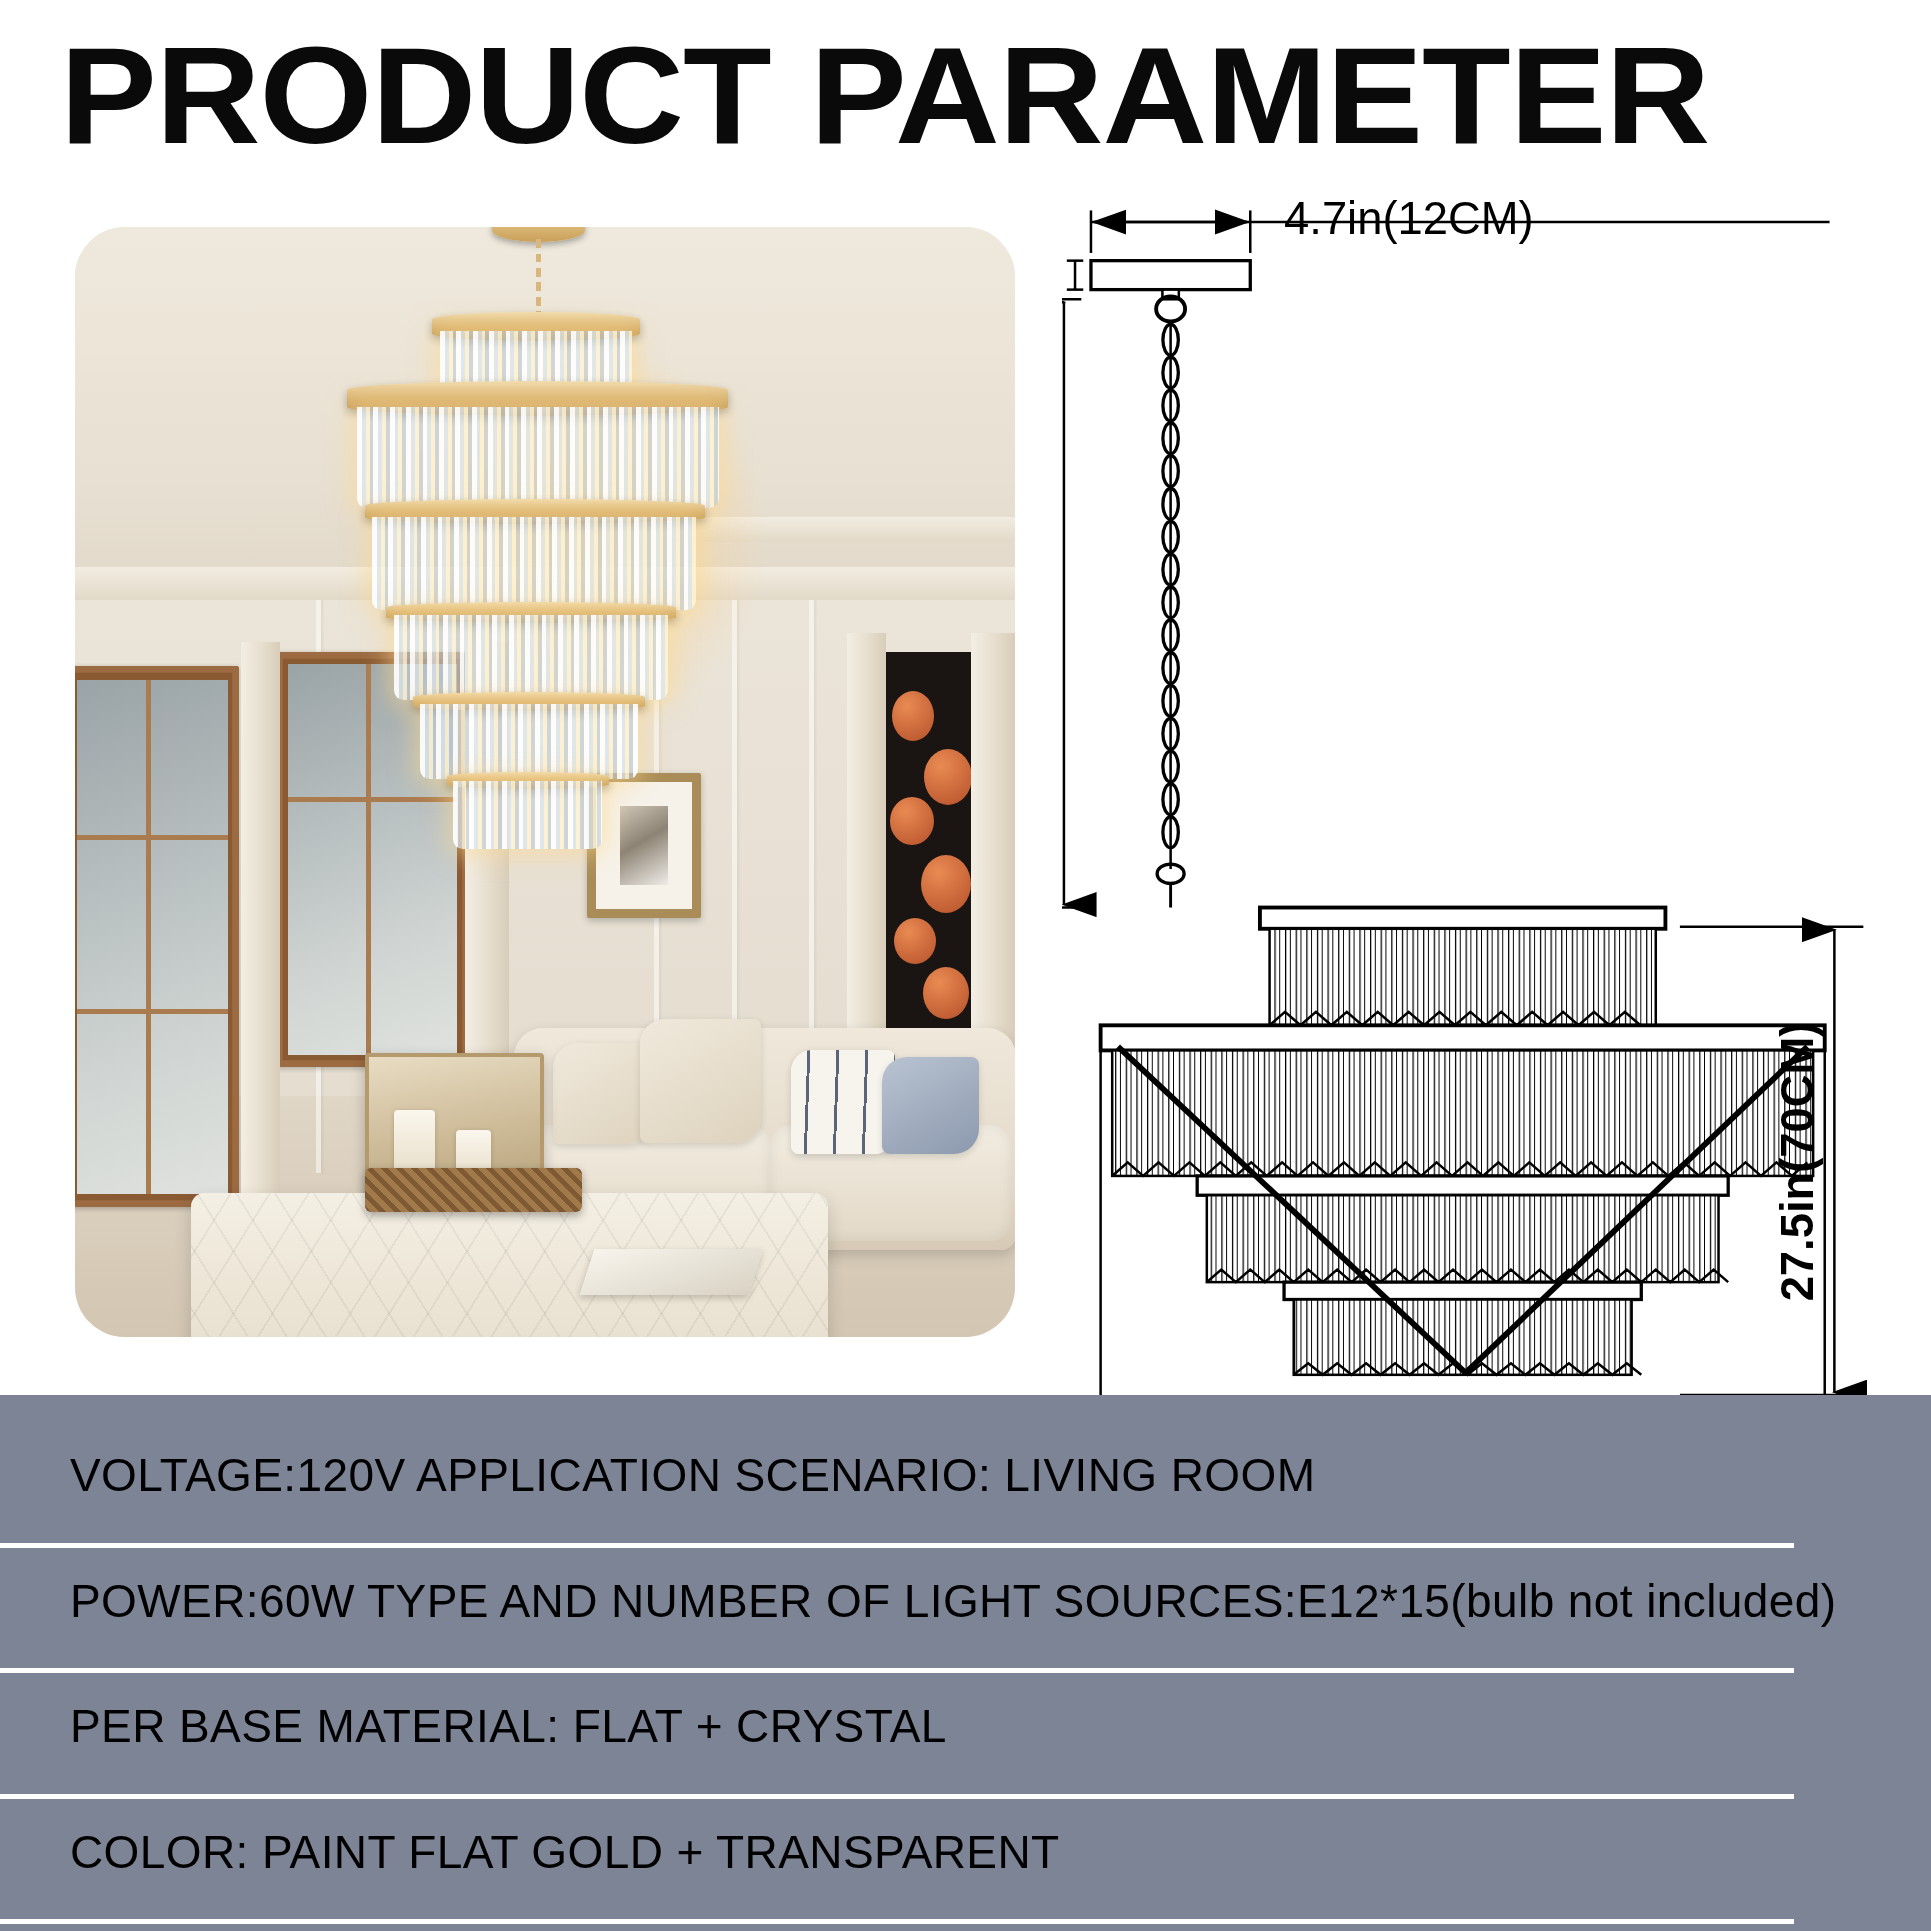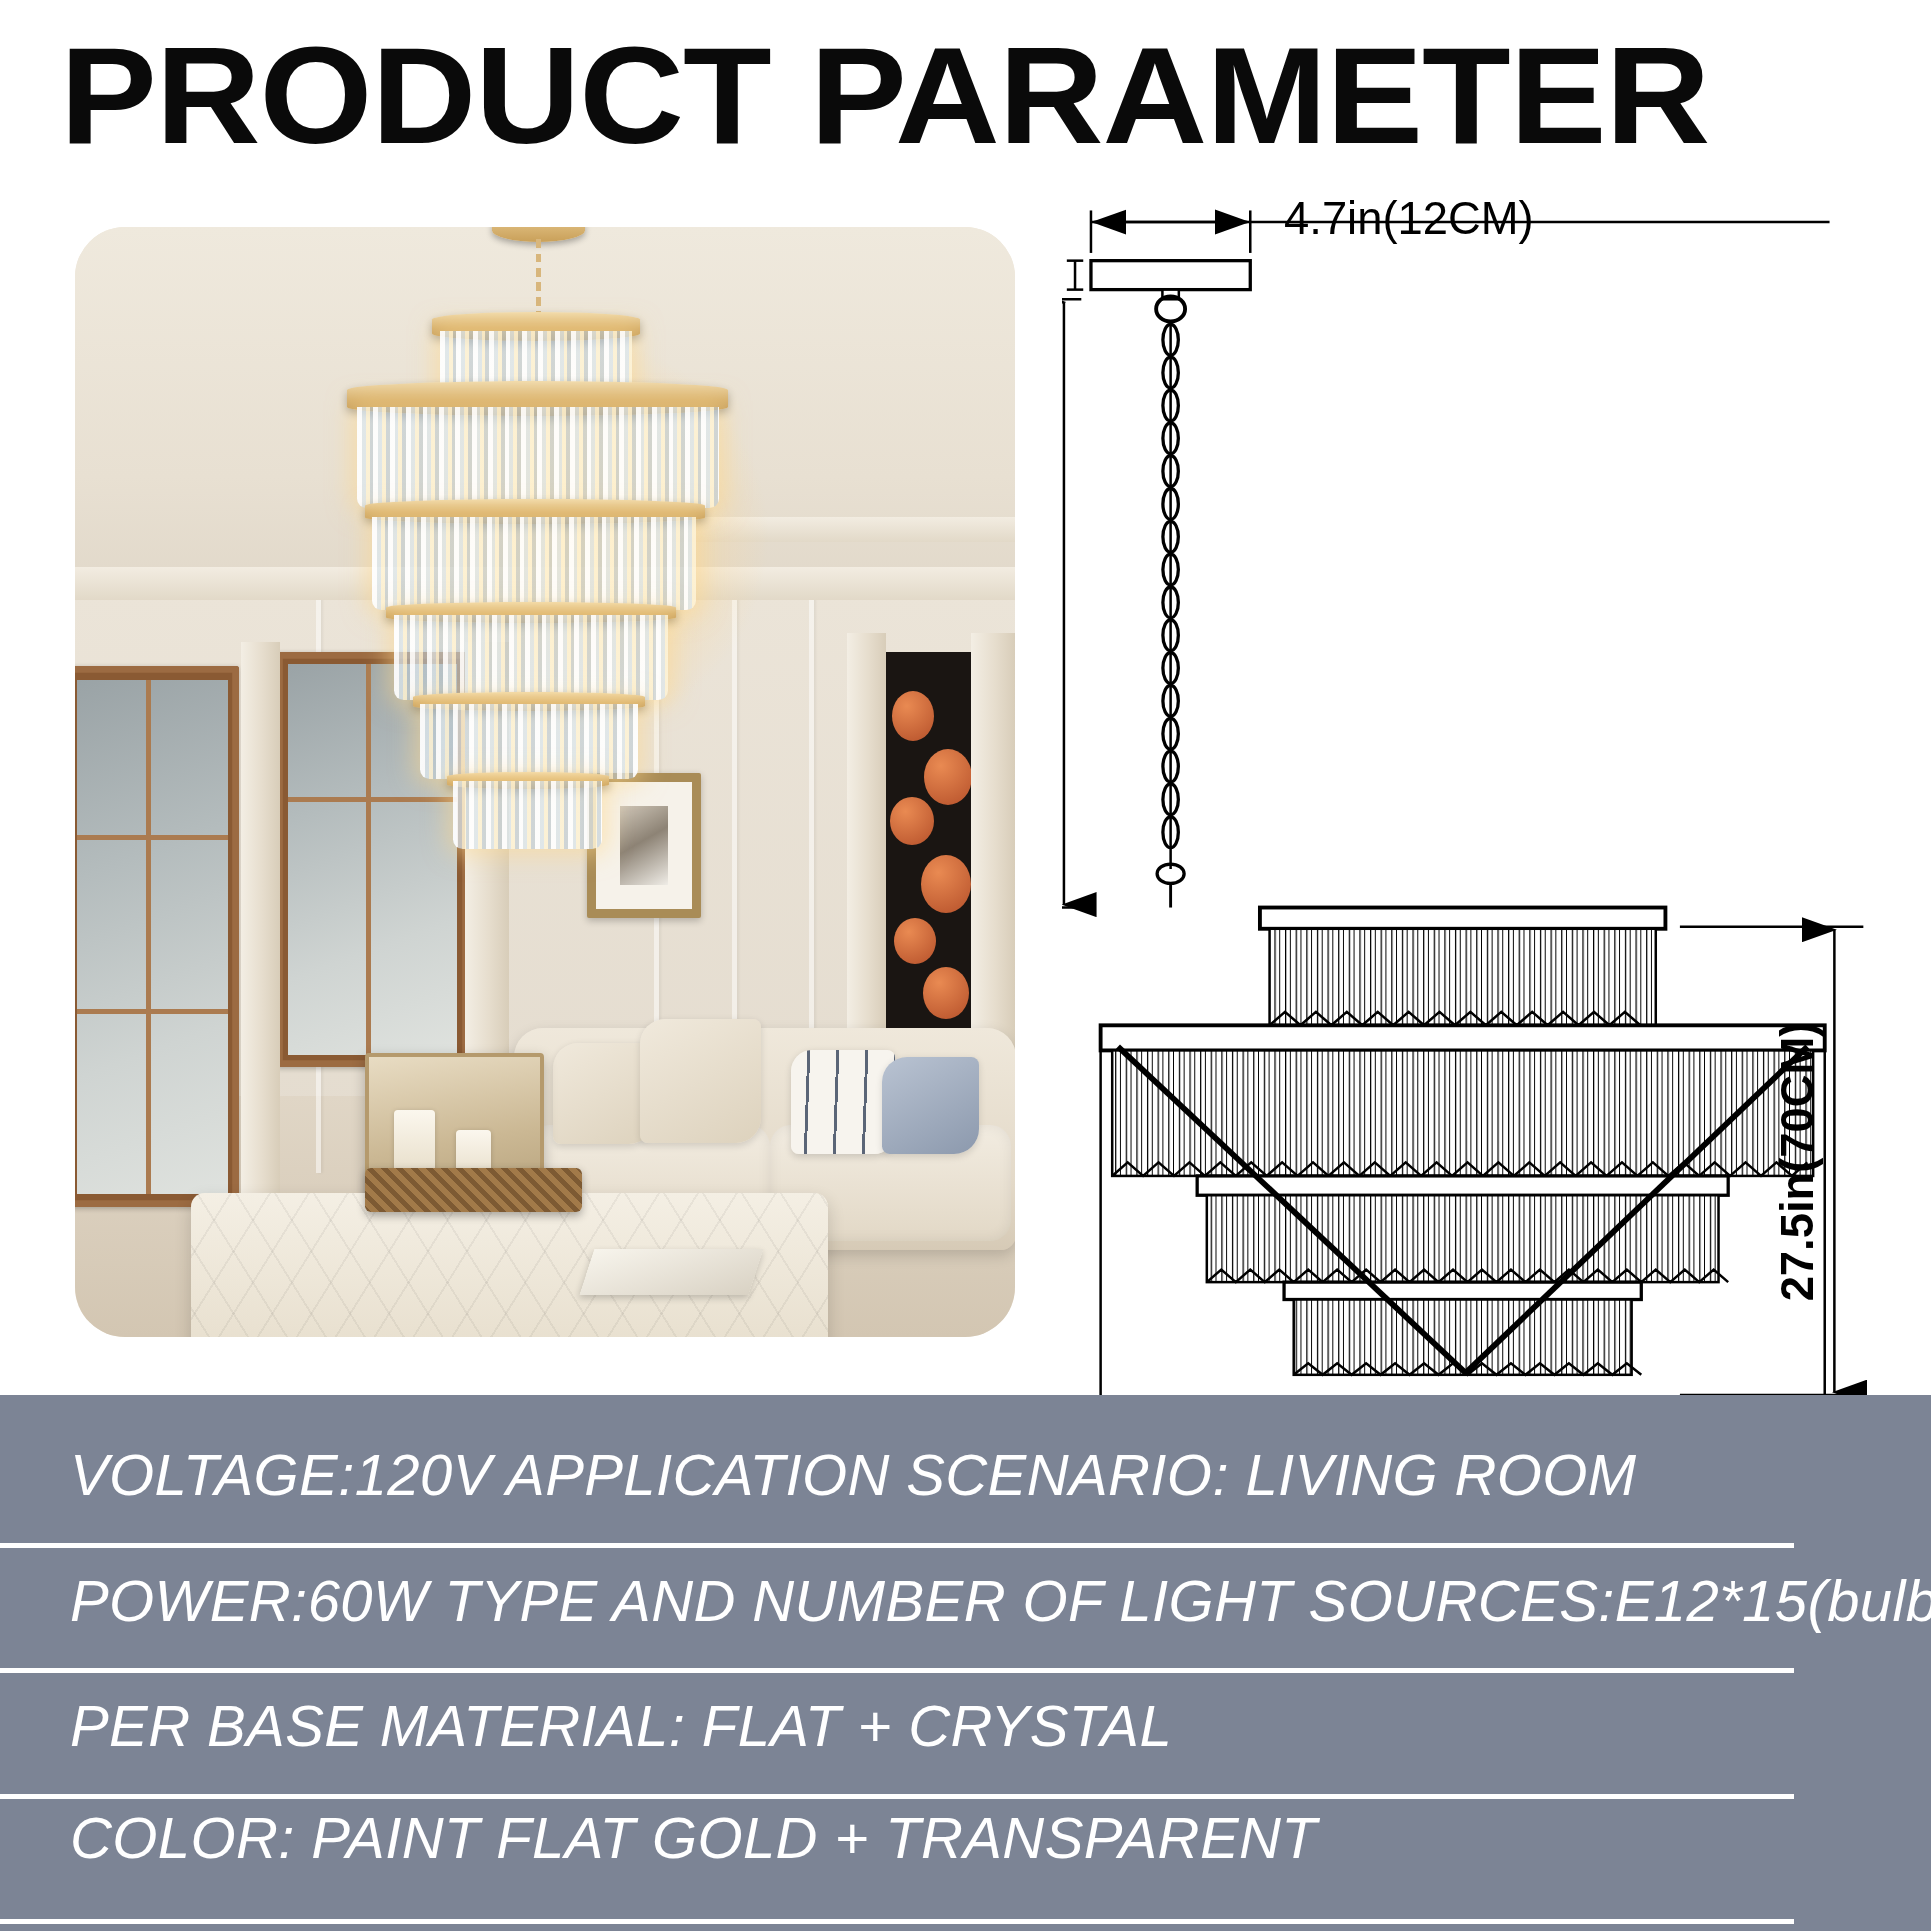--- a/index.html
+++ b/index.html
@@ -123,22 +123,22 @@
   #diagram { position:absolute; left:1062px; top:193px; width:811px; height:1207px; }
   #diagram svg { display:block; }
 
   
   #specs {
     position:absolute; left:0; top:1395px; width:1931px; height:536px;
     background:#7c8495;
   }
   .spec-row { position:absolute; left:70px; width:1794px; }
   .spec-text {
-    color:#ffffff; font-size:58px; line-height:54px; font-weight:400;
-    letter-spacing:0.4px; white-space:nowrap;font-style:italic;
+    color:#000000; font-size:46px; line-height:54px; font-weight:400;
+    letter-spacing:0.4px; white-space:nowrap;
   }
   .spec-line { position:absolute; left:0; width:1794px; height:4.8px; background:#ffffff; }
 </style>
 </head>
 <body>
 
 <div id="title">PRODUCT PARAMETER</div>
 
 <div id="photo">
 
@@ -357,19 +357,19 @@
   <div class="spec-row" style="top:179px;">
     <div class="spec-text">POWER:60W   TYPE AND NUMBER OF LIGHT SOURCES:E12*15(bulb not included)</div>
   </div>
   <div class="spec-line" style="top:273px;"></div>
 
   <div class="spec-row" style="top:304px;">
     <div class="spec-text">PER BASE MATERIAL: FLAT + CRYSTAL</div>
   </div>
   <div class="spec-line" style="top:399px;"></div>
 
-  <div class="spec-row" style="top:416px;">
+  <div class="spec-row" style="top:430px;">
     <div class="spec-text">COLOR: PAINT FLAT GOLD + TRANSPARENT</div>
   </div>
   <div class="spec-line" style="top:524px;"></div>
 
 </div>
 
 
 </body></html>

